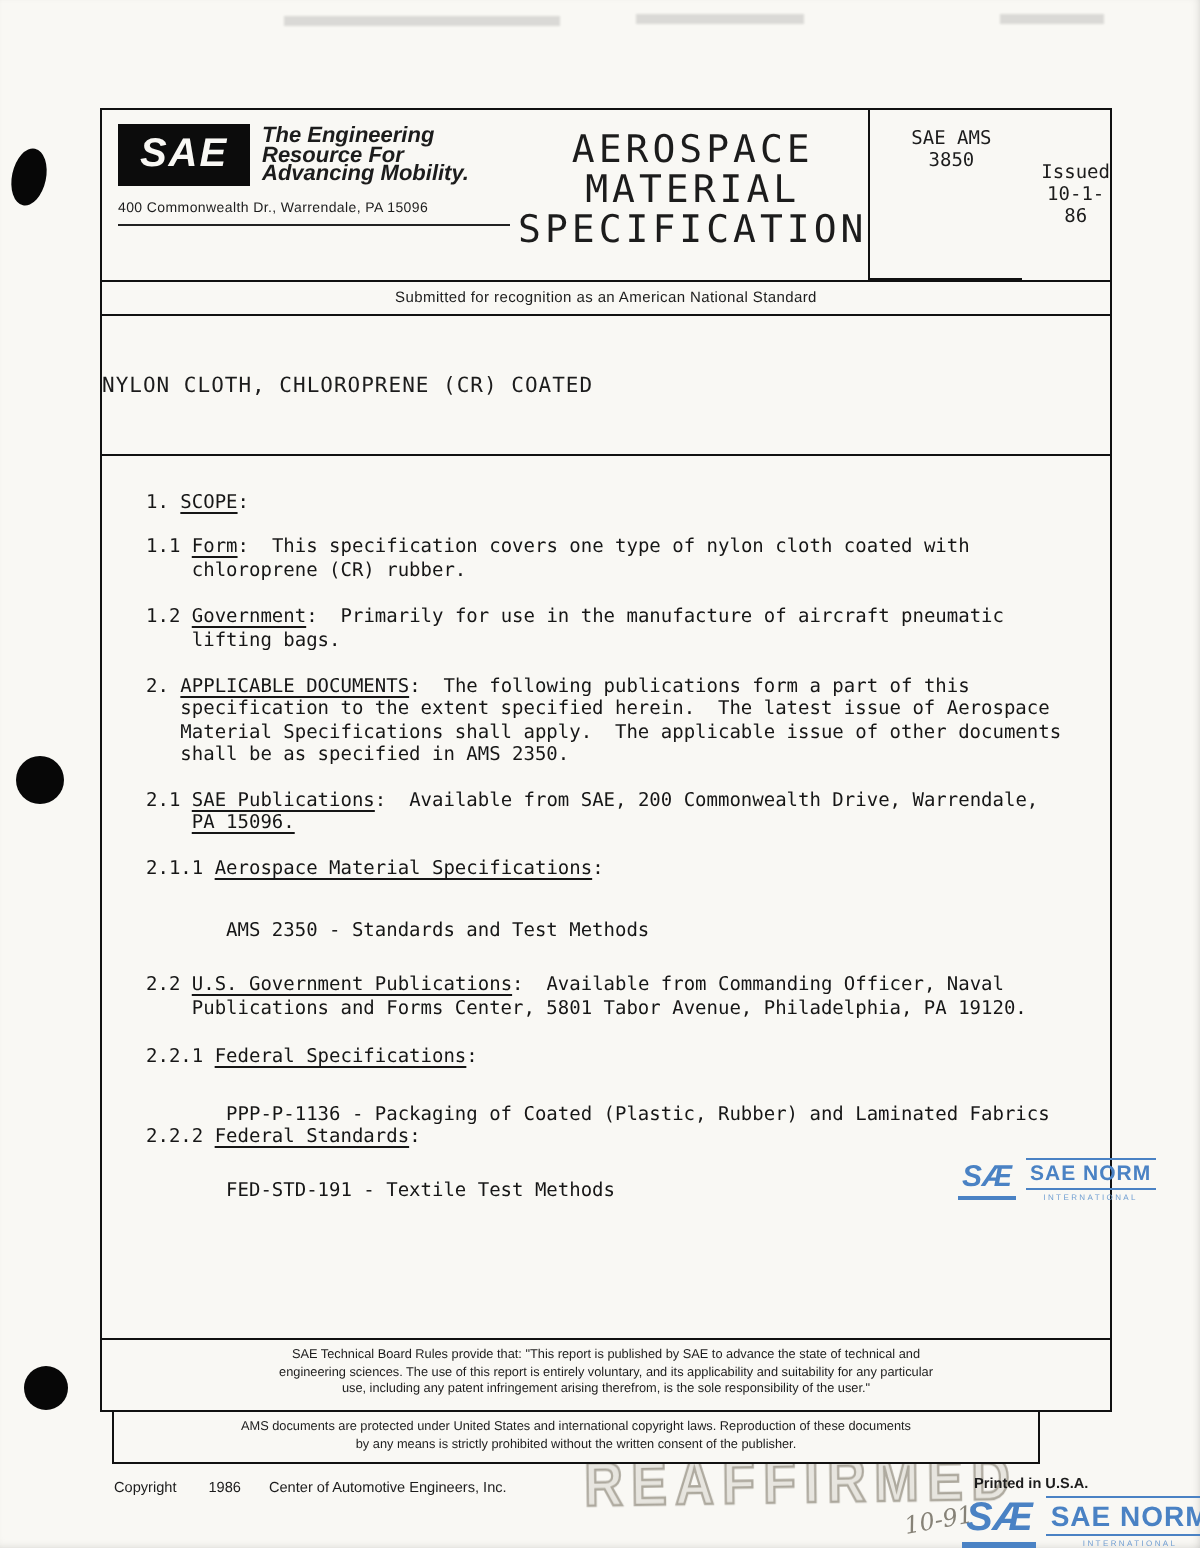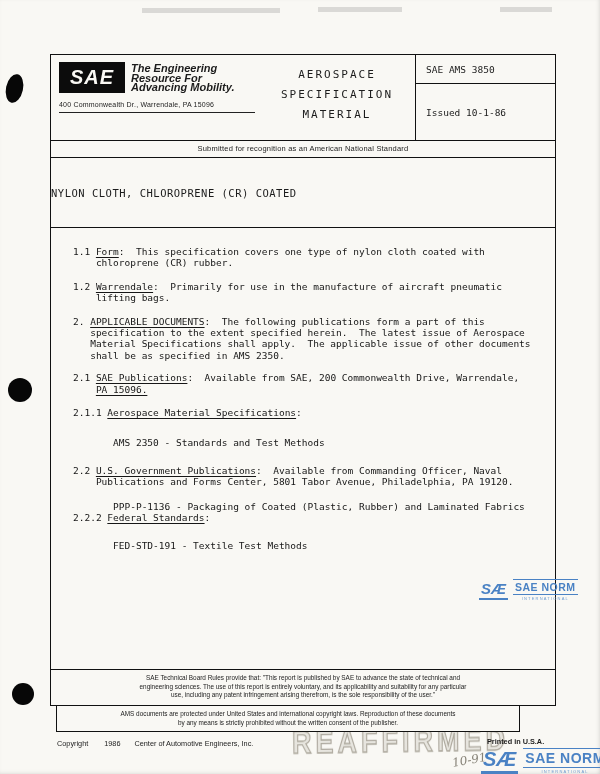--- a/index.html
+++ b/index.html
@@ -26,24 +26,24 @@
   .hdr-left { width:208px; padding:7px 6px 0 8px; }
   .logo-row { display:flex; align-items:flex-start; }
   .sae-logo { width:66px; height:31px; background:#0c0c0c; color:#f9f8f4;
               display:flex; align-items:center; justify-content:center;
               font-weight:bold; font-style:italic; font-size:20px; letter-spacing:1px; }
   .tagline { margin-left:6px; font-size:11px; font-weight:bold; font-style:italic;
              line-height:9.5px; padding-top:2px; }
   .address { margin-top:8px; font-size:7px; letter-spacing:.2px; width:196px;
              border-bottom:1px solid #222; padding-bottom:4px; }
   .hdr-center { flex:1; text-align:center; padding-top:10px;
-                font-family:"DejaVu Sans Mono",monospace; font-size:11px;
+                font-family:"DejaVu Sans Mono",monospace; font-size:19px;
                 letter-spacing:2px; line-height:20px; }
-  .hdr-right { width:140px; border-left:1.5px solid #111; display:flex; flex-direction:column;
-               font-family:"DejaVu Sans Mono",monospace; font-size:9.5px; }
+  .hdr-right { width:140px; border-left:1.5px solid #111; display:flex; flex-direction:row;
+               font-family:"DejaVu Sans Mono",monospace; font-size:9.5px;text-align:center; }
   .doc-num { padding:9px 4px 8px 10px; border-bottom:1.5px solid #111; }
   .issued  { flex:1; display:flex; align-items:center; padding-left:10px; }
 
   .submitted { border-bottom:1.5px solid #111; font-size:7.5px; text-align:center;
                padding:3px 0 4px; letter-spacing:.2px; }
   .title-strip { height:70px; border-bottom:1.5px solid #111; display:flex;
                  align-items:center; 
                  font-family:"DejaVu Sans Mono",monospace; font-size:10.5px; letter-spacing:.5px; }
 
   .bodytxt { flex:1; padding:18px 14px 0 22px; font-family:"DejaVu Sans Mono",monospace;
@@ -107,50 +107,52 @@
           <div class="tagline">
             <div>The Engineering</div>
             <div>Resource For</div>
             <div>Advancing Mobility.</div>
           </div>
         </div>
         <div class="address">400 Commonwealth Dr., Warrendale, PA 15096</div>
       </div>
       <div class="hdr-center">
         <div>AEROSPACE</div>
+        <div>MATERIAL</div>
         <div>SPECIFICATION</div>
-        <div>MATERIAL</div>
       </div>
       <div class="hdr-right">
         <div class="doc-num">SAE AMS 3850</div>
         <div class="issued">Issued 10-1-86</div>
       </div>
     </div>
 
     <div class="submitted">Submitted for recognition as an American National Standard</div>
 
     <div class="title-strip">
         <span>NYLON CLOTH, CHLOROPRENE (CR) COATED</span>
       </div>
 
     <div class="bodytxt">
+      <div class="para ind3 g11"><span>1. </span><span class="u">SCOPE</span><span>:</span></div>
       <div class="para ind4 g12"><span>1.1 </span><span class="u">Form</span><span>:  This specification covers one type of nylon cloth coated with
 chloroprene (CR) rubber.</span></div>
-      <div class="para ind4 g12"><span>1.2 </span><span class="u">Warrendale</span><span>:  Primarily for use in the manufacture of aircraft pneumatic
+      <div class="para ind4 g12"><span>1.2 </span><span class="u">Government</span><span>:  Primarily for use in the manufacture of aircraft pneumatic
 lifting bags.</span></div>
       <div class="para ind3 g11"><span>2. </span><span class="u">APPLICABLE DOCUMENTS</span><span>:  The following publications form a part of this
 specification to the extent specified herein.  The latest issue of Aerospace
 Material Specifications shall apply.  The applicable issue of other documents
 shall be as specified in AMS 2350.</span></div>
       <div class="para ind4 g12"><span>2.1 </span><span class="u">SAE Publications</span><span>:  Available from SAE, 200 Commonwealth Drive, Warrendale,
 </span><span class="u">PA 15096.</span></div>
       <div class="para ind6 g19"><span>2.1.1 </span><span class="u">Aerospace Material Specifications</span><span>:</span></div>
       <div class="para plain g16"><span>AMS 2350 - Standards and Test Methods</span></div>
       <div class="para ind4 g13"><span>2.2 </span><span class="u">U.S. Government Publications</span><span>:  Available from Commanding Officer, Naval
 Publications and Forms Center, 5801 Tabor Avenue, Philadelphia, PA 19120.</span></div>
+      <div class="para ind6 g17"><span>2.2.1 </span><span class="u">Federal Specifications</span><span>:</span></div>
       <div class="para plain g14"><span>PPP-P-1136 - Packaging of Coated (Plastic, Rubber) and Laminated Fabrics</span></div>
       <div class="para ind6 g16"><span>2.2.2 </span><span class="u">Federal Standards</span><span>:</span></div>
       <div class="para plain"><span>FED-STD-191 - Textile Test Methods</span></div>
     </div>
 
     <div class="footnote">
       <div>SAE Technical Board Rules provide that: "This report is published by SAE to advance the state of technical and</div>
       <div>engineering sciences. The use of this report is entirely voluntary, and its applicability and suitability for any particular</div>
       <div>use, including any patent infringement arising therefrom, is the sole responsibility of the user."</div>
     </div>

